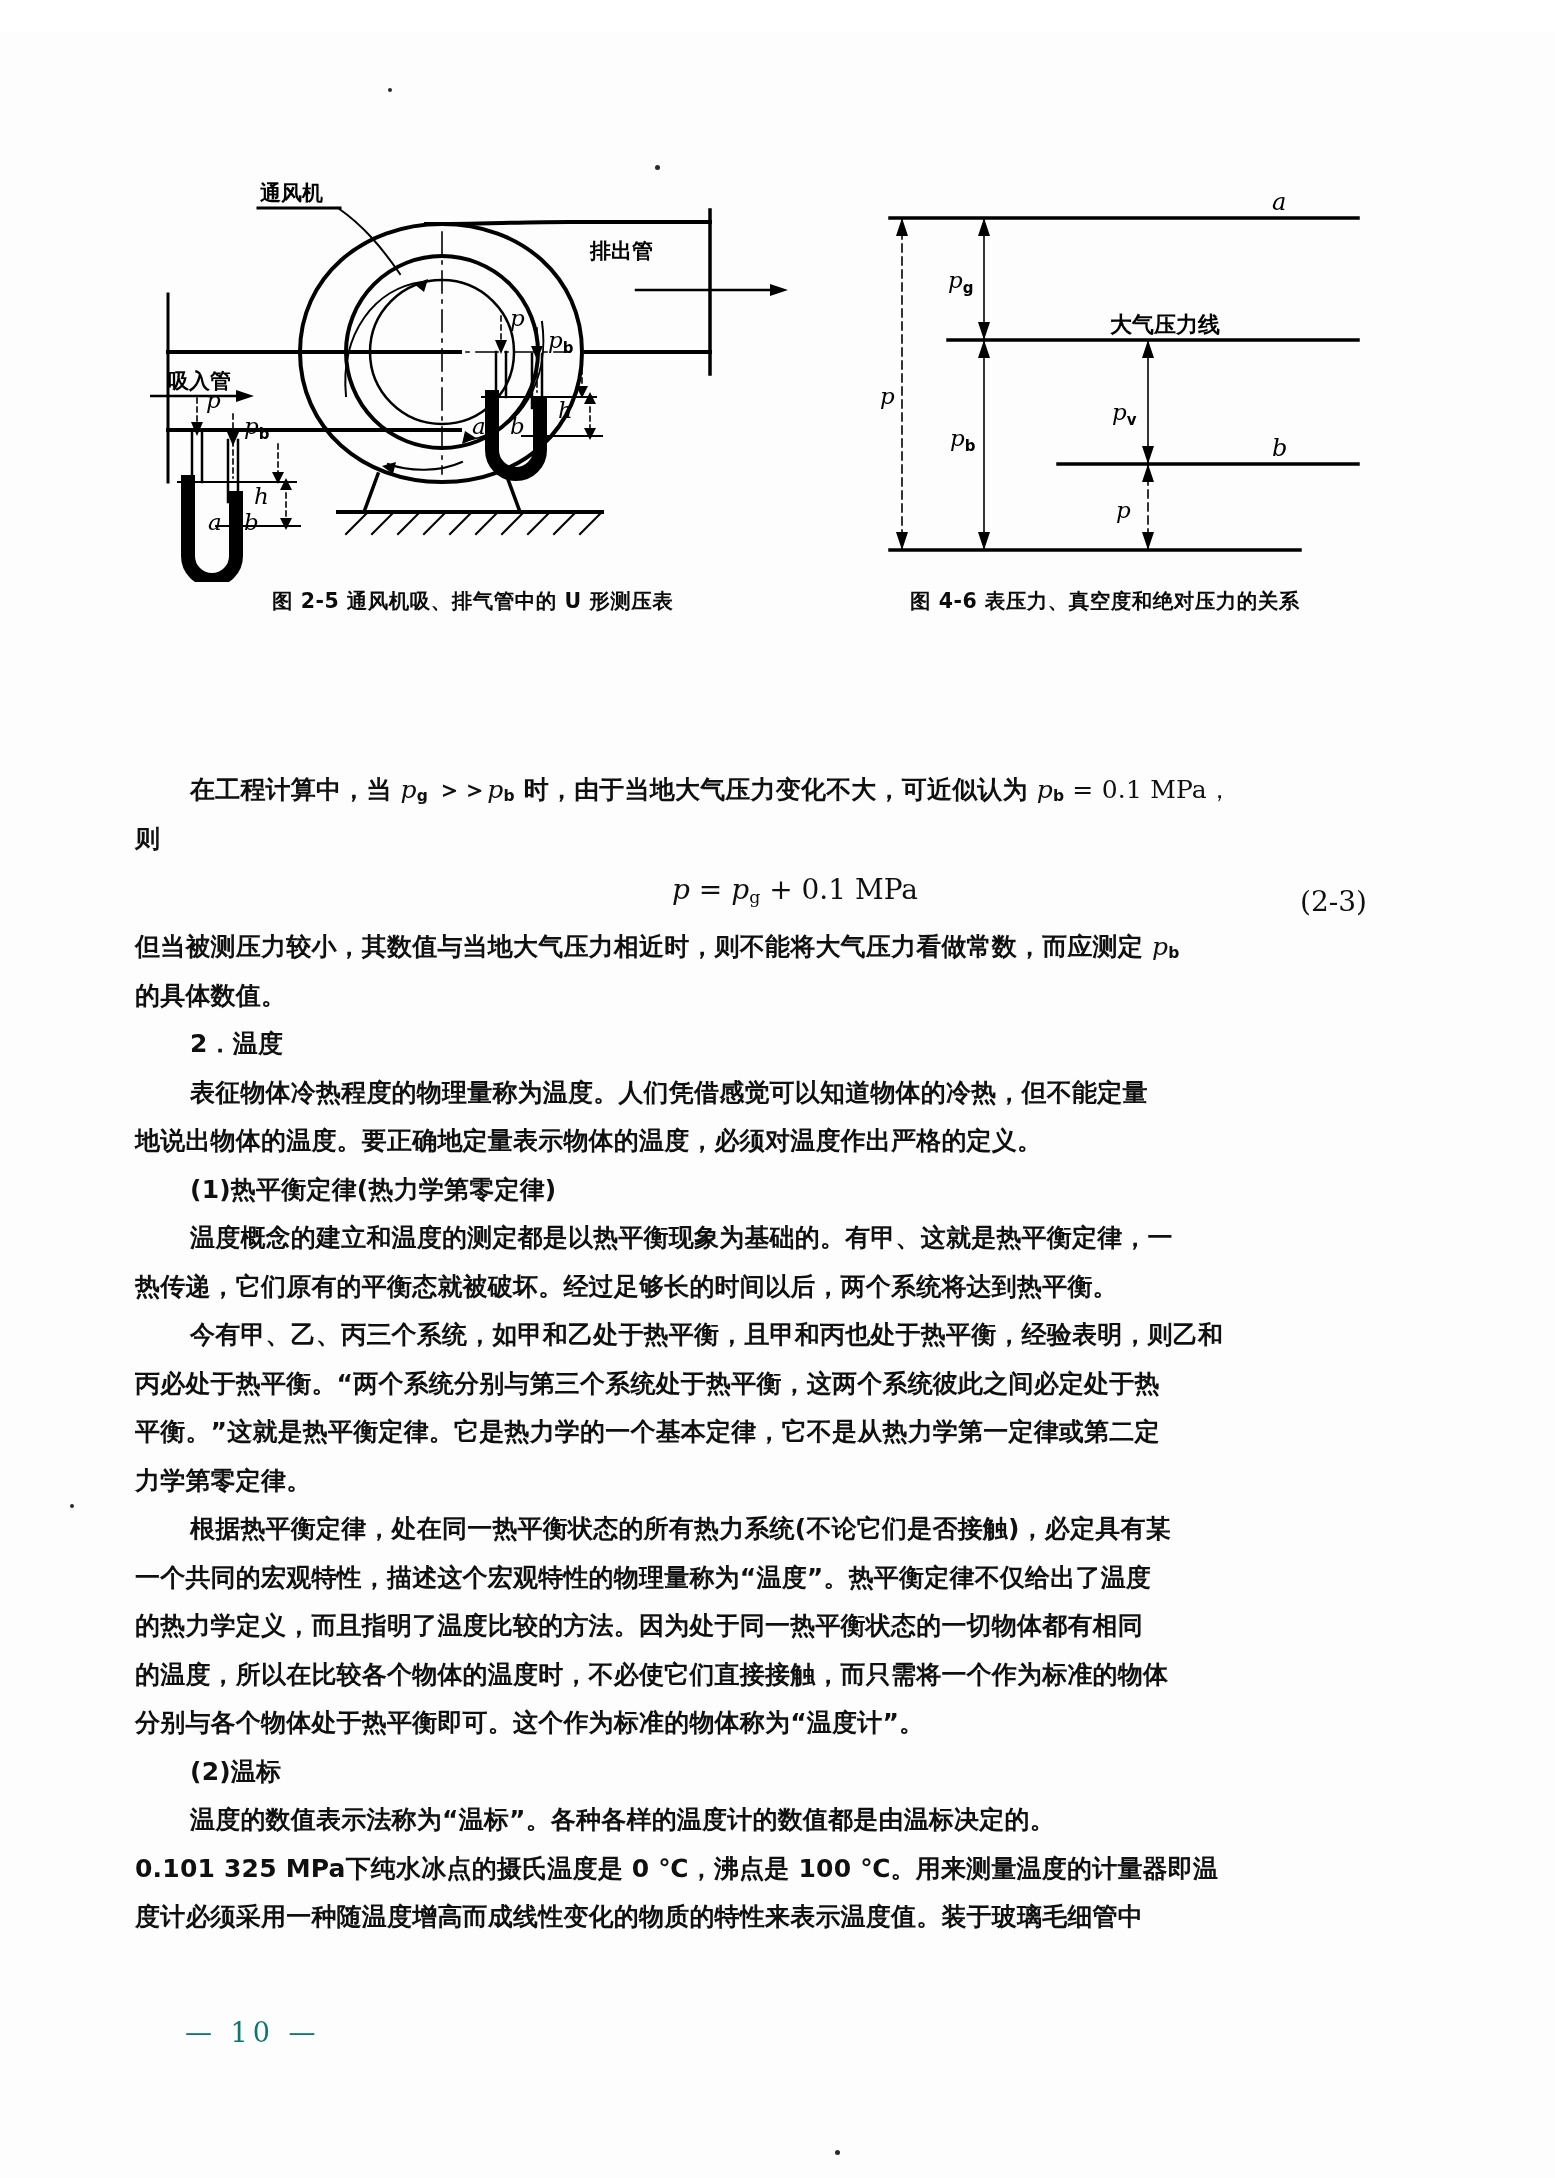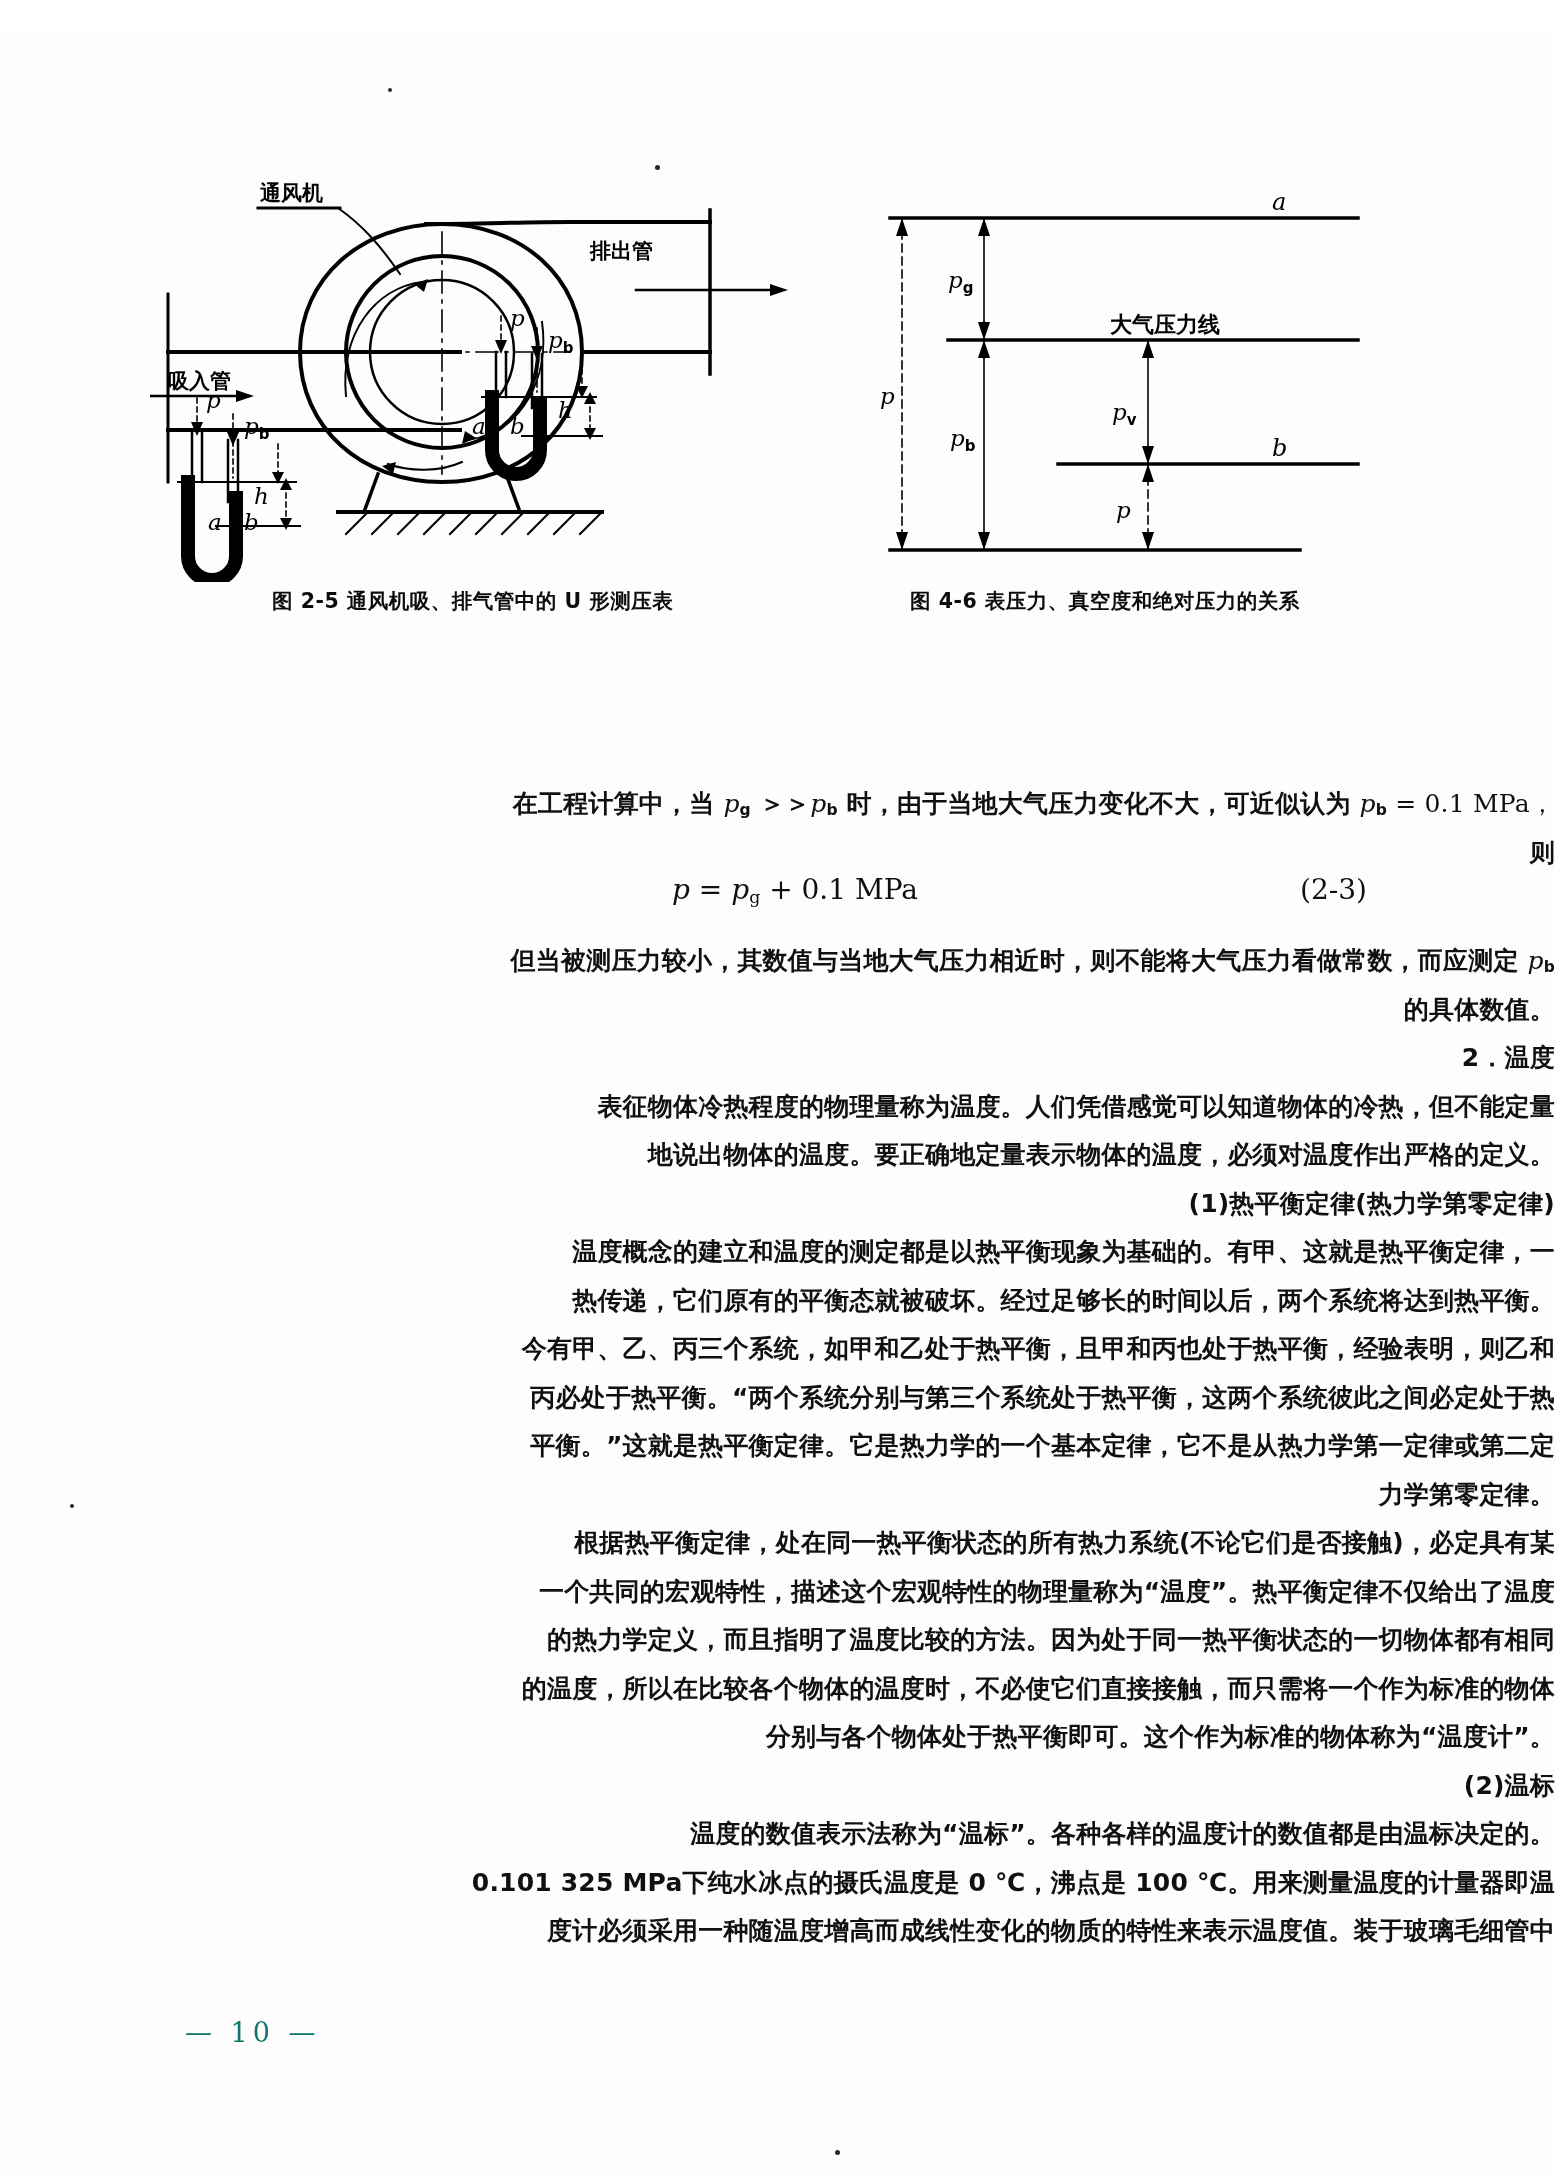--- a/index.html
+++ b/index.html
@@ -66,28 +66,27 @@
     position: absolute;
     left: 0;
     top: 740px;
     width: 1555px;
   }
   .ln {
     position: relative;
     font-family: "DejaVu Sans", "Liberation Sans", sans-serif;
     font-weight: bold;
     font-size: 25px;
-    line-height: 63px;
+    line-height: 36px;
     color: #101010;
     white-space: nowrap;
     margin: 0;
     padding: 0;
     height: 48.5px;
     letter-spacing: 0.2px;
-    text-align: right;
   }
   .ln.flush { padding-left: 135px; }
   .ln.ind   { padding-left: 190px; }
   i.v { font-family: "DejaVu Serif","Liberation Serif",serif; font-style: italic; font-weight: normal; }
   sub.s { font-size: 0.62em; font-style: normal; font-family:"DejaVu Sans","Liberation Sans",sans-serif; font-weight: bold; vertical-align: -0.22em;}
   .num { font-family: "DejaVu Serif","Liberation Serif",serif; font-weight: normal; font-style: normal;}
 
   .eq-row {
     position: relative;
     height: 60px;
@@ -97,21 +96,21 @@
   }
   .eq-main {
     position: absolute;
     left: 672px;
     top: 4px;
     white-space: nowrap;
   }
   .eq-num {
     position: absolute;
     left: 1300px;
-    top: 4px;
+    top: 16px;
     white-space: nowrap;
   }
 
   
   .page-number {
     position: absolute;
     left: 185px;
     top: 1985px;
     font-family: "DejaVu Serif", "Liberation Serif", serif;
     font-size: 27px;

